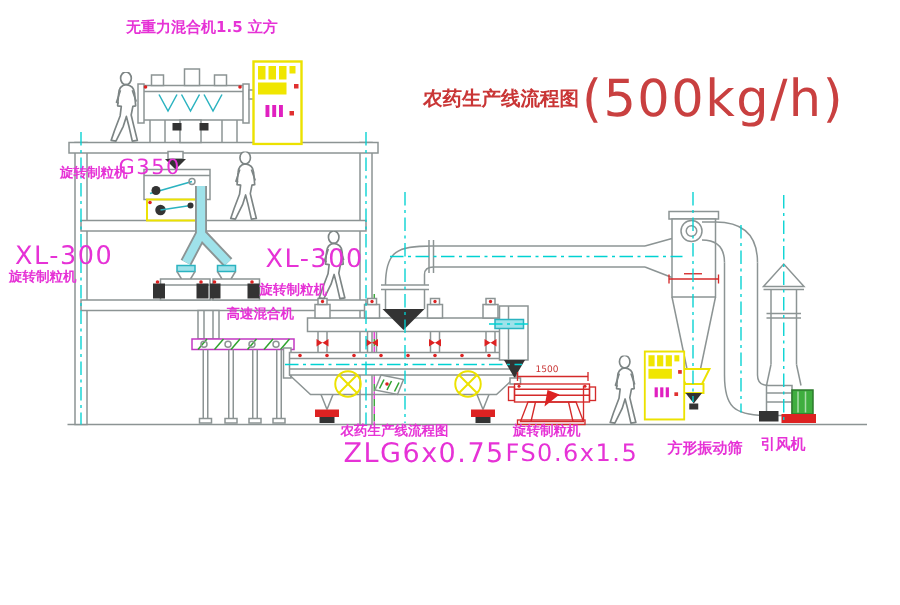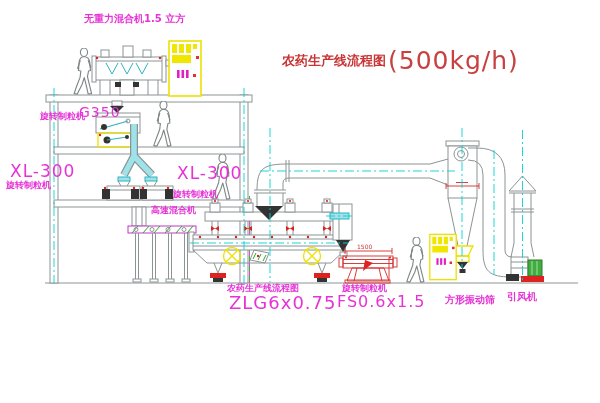--- a/index.html
+++ b/index.html
@@ -6,21 +6,21 @@
   #stage{position:relative;width:600px;height:403px;background:#ffffff;overflow:hidden;
          font-family:"DejaVu Sans","Liberation Sans",sans-serif;}
   #draw{position:absolute;left:0;top:0;}
   .lbl{position:absolute;white-space:nowrap;line-height:1;}
   .mag{color:#e632d6;}
   .red{color:#c93535;}
   .small-cn{font-size:9px;font-weight:bold;letter-spacing:0px;}
   .model{font-weight:normal;letter-spacing:1px;}
   #title-row{position:absolute;left:282px;top:46px;display:flex;align-items:center;gap:2px;}
   #title-cn{font-size:13px;font-weight:bold;color:#c93535;}
-  #title-cap{font-size:25px;font-weight:normal;color:#c94040;letter-spacing:1px;}
+  #title-cap{font-size:34px;font-weight:normal;color:#c94040;letter-spacing:1px;}
 </style>
 </head>
 <body>
 
 <div id="stage">
 
 <svg id="draw" width="600" height="403" viewBox="0 0 600 403">
   <defs>
     <symbol id="person" viewBox="0 0 22 50">
       <g fill="#ffffff" stroke="#7d8585" stroke-width="1.2" stroke-linejoin="round">

